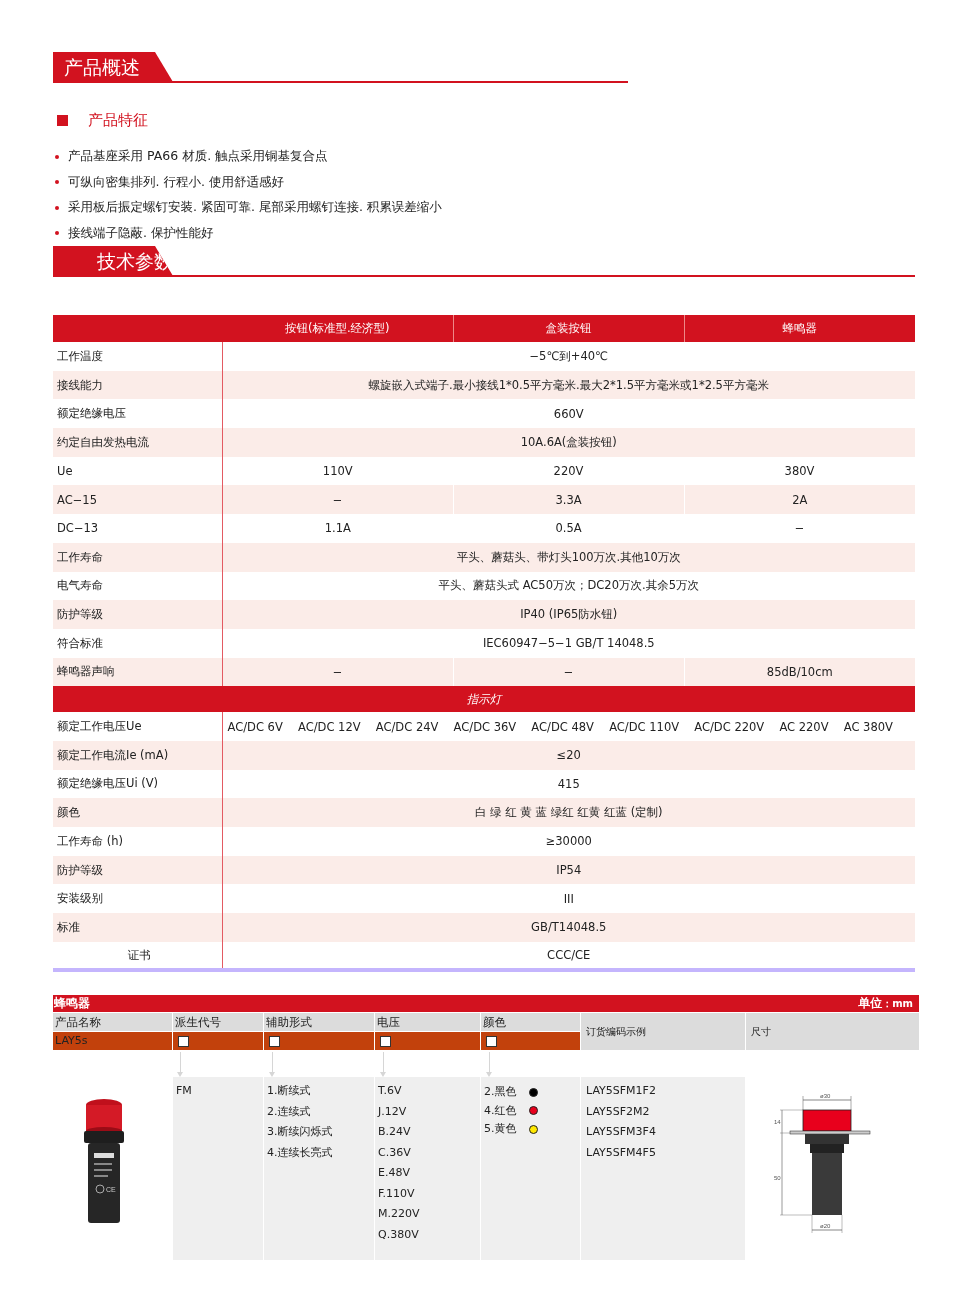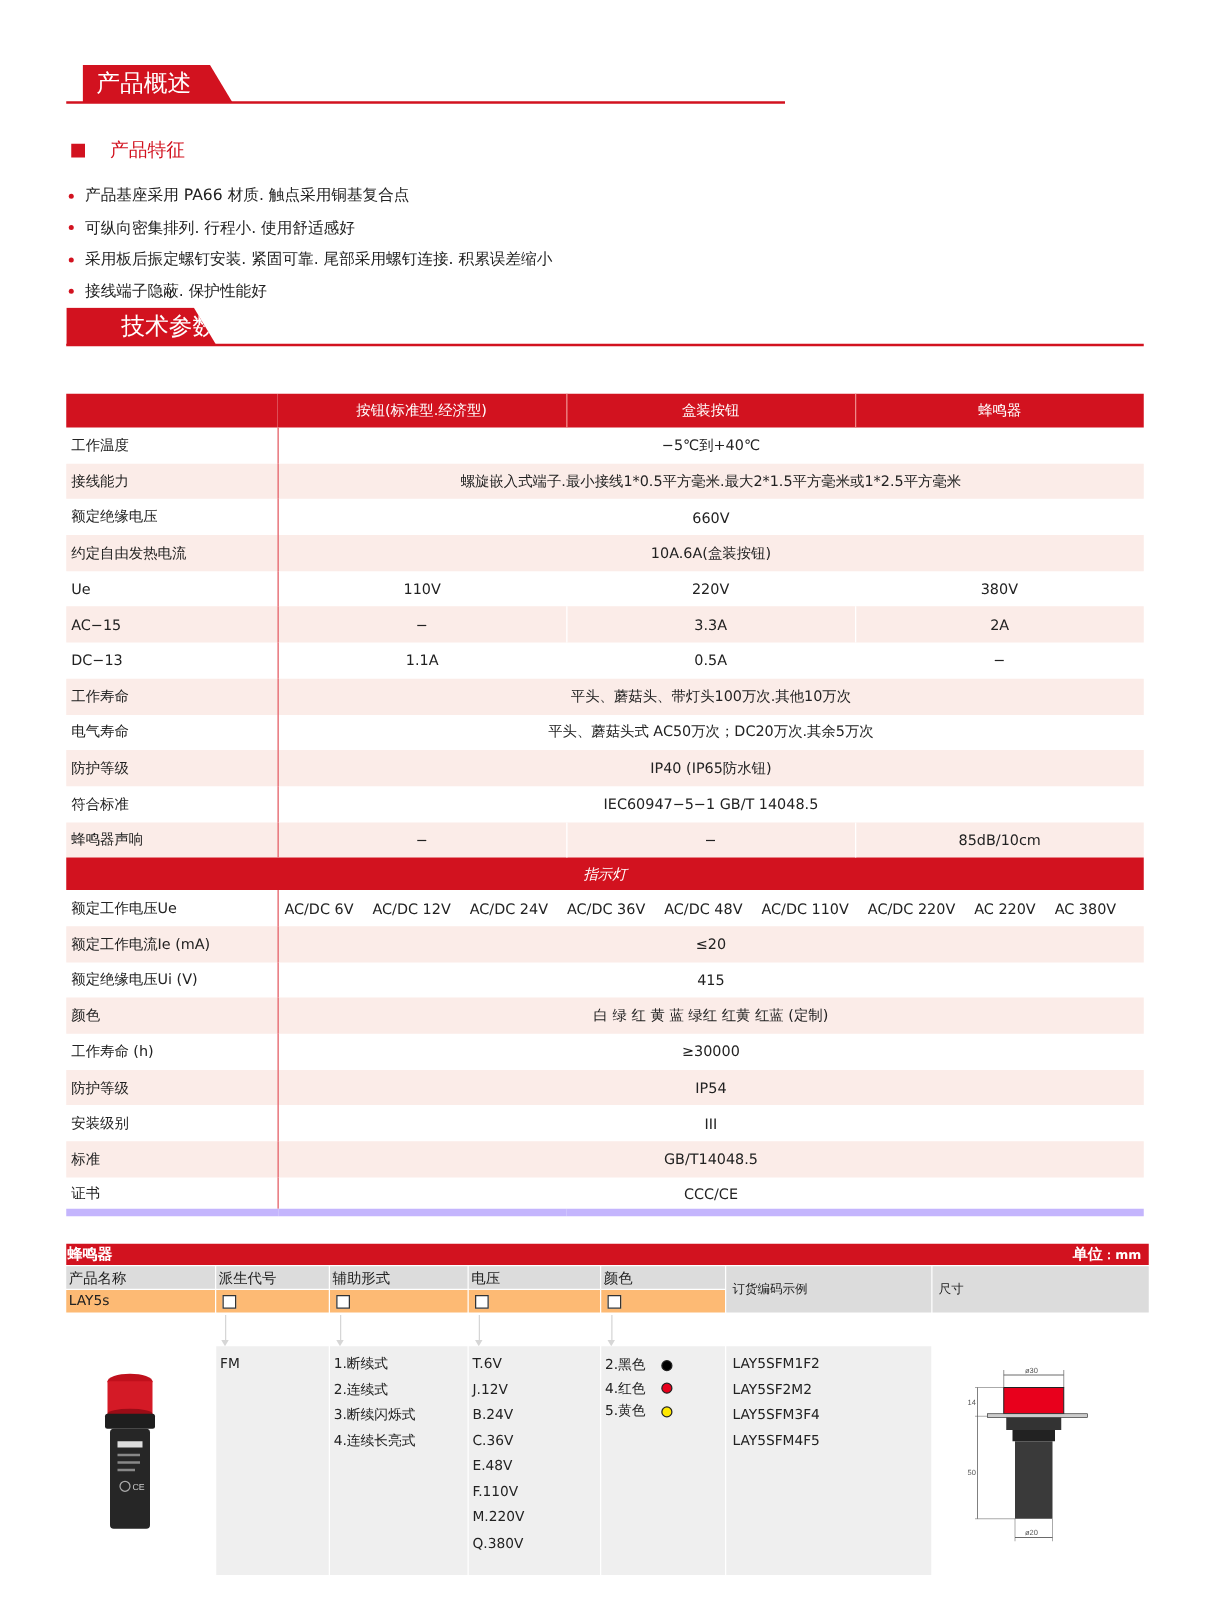--- a/index.html
+++ b/index.html
@@ -16,43 +16,43 @@
 
   table.spec { position: absolute; left: 53px; top: 315px; width: 862px; border-collapse: collapse; font-size: 11.5px; }
   table.spec td, table.spec th { height: 28.7px; text-align: center; font-weight: normal; }
   table.spec th { background: #d2121f; color: #fff; height: 27px; border-right: 1px solid #e88; }
   table.spec th:last-child { border-right: none; }
   table.spec td.lbl { text-align: left; padding-left: 4px; width: 169px; border-right: 1px solid #e35a62; }
   table.spec tr.alt td { background: #fbece8; }
   table.spec tr.alt td.split { border-right: 1px solid #fff; }
   table.spec td.wide { width: 231px; }
   table.spec tr.section td { background: #d2121f; color: #fff; height: 26px; border-right: none; font-style: italic; }
-  table.spec tr.last td { border-bottom: 6px solid #c4b5fd; }
+  table.spec tr.last td { border-bottom: 4px solid #c4b5fd; text-align: center; }
   .ue-row { display: flex; justify-content: space-between; padding: 0 22px 0 5px; }
 
   .bz-bar { position: absolute; left: 53px; top: 995px; width: 866px; height: 17px; background: #d2121f; color: #fff; font-size: 12px; font-weight: bold; line-height: 17px; padding: 0 6px 0 1px; display: flex; justify-content: space-between; }
   .bz-unit small { font-size: 10px; font-weight: bold; }
   .grid-head { position: absolute; top: 1013px; height: 18px; background: #dcdcdc; font-size: 11.5px; line-height: 18px; padding-left: 2px; }
-  .grid-sub { position: absolute; top: 1032px; height: 18px; background: #fdba74; font-size: 11px; line-height: 18px; padding-left: 2px; }
+  .grid-sub { position: absolute; top: 1032px; height: 18px; background: #c2410c; font-size: 11px; line-height: 18px; padding-left: 2px; }
   .chk { display: inline-block; width: 11px; height: 11px; border: 1px solid #333; background: #fff; margin-left: 3px; margin-top: 4px; }
   .grid-big { position: absolute; top: 1013px; height: 37px; background: #dcdcdc; font-size: 10px; line-height: 37px; padding-left: 5px; }
   .arrow { position: absolute; top: 1052px; width: 1px; height: 22px; background: #d6d6d6; }
   .arrow::after { content: ""; position: absolute; left: -3px; bottom: -3px; border-left: 3.5px solid transparent; border-right: 3.5px solid transparent; border-top: 5px solid #d6d6d6; }
   .col-panel { position: absolute; top: 1077px; height: 183px; background: #efefef; font-size: 11px; padding: 6px 0 0 3px; }
   .col-panel div { height: 20.5px; line-height: 16px; }
   .color-item { display: flex; align-items: center; height: 18.5px !important; }
   .cdot { width: 9px; height: 9px; border-radius: 50%; border: 1px solid #222; margin-left: 12px; }
   .photo { position: absolute; left: 78px; top: 1095px; width: 52px; height: 135px; }
   .drawing { position: absolute; left: 770px; top: 1090px; width: 110px; height: 155px; }
 </style>
 </head>
 <body>
 
 <div class="sec-head" style="top:52px;width:575px;">
-  <div class="sec-tab" style="width:120px;margin-left:13px;">产品概述</div>
+  <div class="sec-tab" style="width:120px;">产品概述</div>
   <div class="sec-line" style="width:575px;"></div>
 </div>
 
 <div class="sub-head">
   <span class="sub-sq"></span>
   <span class="sub-title">产品特征</span>
 </div>
 
 <ul class="bullets">
   <li>

